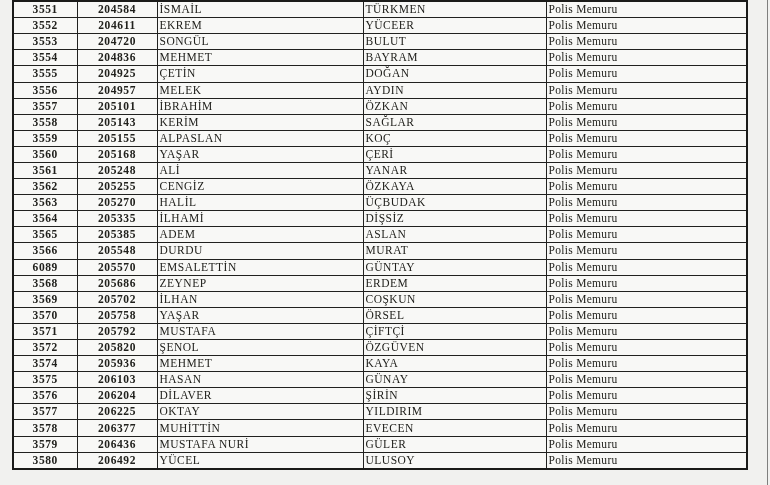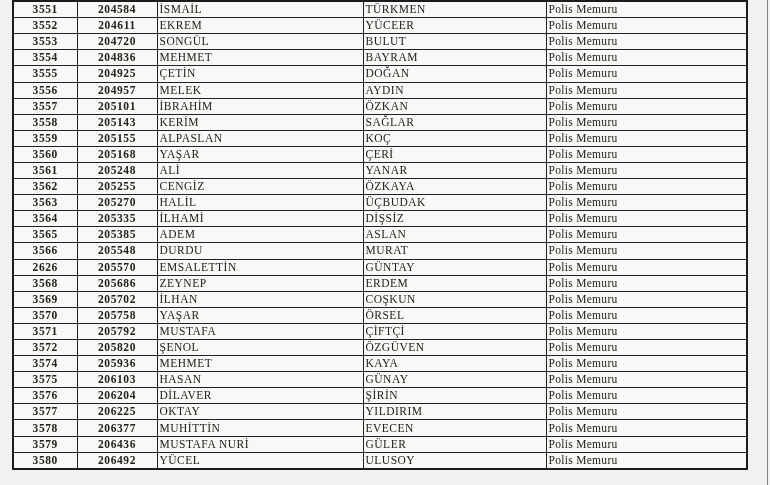--- a/index.html
+++ b/index.html
@@ -189,21 +189,21 @@
           <td class="c-title">Polis Memuru</td>
         </tr>
         <tr>
           <td class="c-no">3566</td>
           <td class="c-reg">205548</td>
           <td class="c-first">DURDU</td>
           <td class="c-last">MURAT</td>
           <td class="c-title">Polis Memuru</td>
         </tr>
         <tr>
-          <td class="c-no">2626</td>
+          <td class="c-no">6089</td>
           <td class="c-reg">205570</td>
           <td class="c-first">EMSALETTİN</td>
           <td class="c-last">GÜNTAY</td>
           <td class="c-title">Polis Memuru</td>
         </tr>
         <tr>
           <td class="c-no">3568</td>
           <td class="c-reg">205686</td>
           <td class="c-first">ZEYNEP</td>
           <td class="c-last">ERDEM</td>

